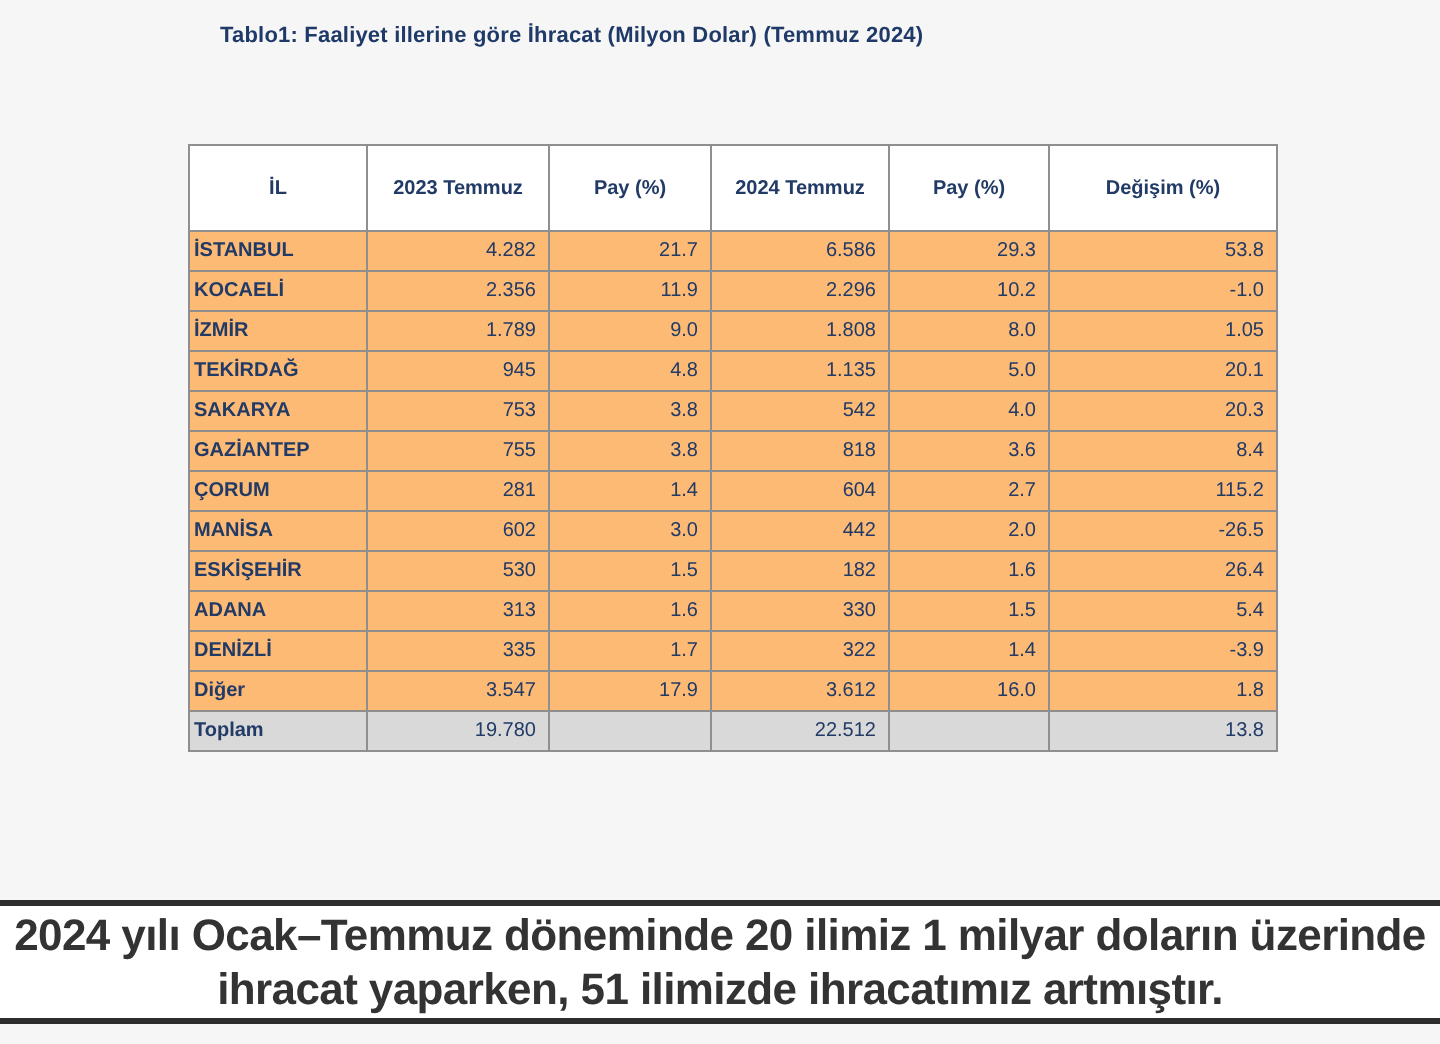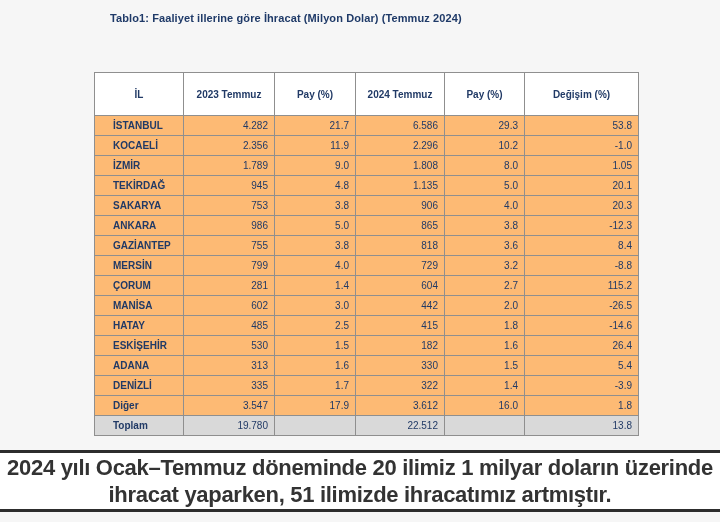--- a/index.html
+++ b/index.html
@@ -28,21 +28,21 @@
   table.data-table th, table.data-table td{
     border:1px solid #8f8f8f;
     font-size:10px;color:#213a66;
     overflow:hidden;white-space:nowrap;
   }
   table.data-table thead th{
     height:40px;font-weight:bold;text-align:center;vertical-align:middle;
     background:#ffffff;
   }
   table.data-table tbody td{height:17px;vertical-align:middle;}
-  td.label{font-weight:bold;text-align:left;padding-left:18px;}
+  td.label{font-weight:bold;text-align:left;padding-left:2px;}
   td.num{text-align:right;padding-right:6px;font-weight:normal;}
   tr.total td{background:#d9d9d9;}
   .banner{
     position:absolute;left:-30px;top:450px;width:780px;height:62px;
     box-sizing:border-box;background:#ffffff;
     border:3px solid #2d2d2d;border-radius:8px;
     display:flex;flex-direction:column;justify-content:center;align-items:center;
   }
   .banner-line{
     font-size:22px;font-weight:bold;color:#333333;
@@ -106,71 +106,47 @@
           <td class="num">945</td>
           <td class="num">4.8</td>
           <td class="num">1.135</td>
           <td class="num">5.0</td>
           <td class="num">20.1</td>
         </tr>
         <tr>
           <td class="label">SAKARYA</td>
           <td class="num">753</td>
           <td class="num">3.8</td>
-          <td class="num">906</td>
+          <td class="num">542</td>
           <td class="num">4.0</td>
           <td class="num">20.3</td>
-        </tr>
-        <tr>
-          <td class="label">ANKARA</td>
-          <td class="num">986</td>
-          <td class="num">5.0</td>
-          <td class="num">865</td>
-          <td class="num">3.8</td>
-          <td class="num">-12.3</td>
         </tr>
         <tr>
           <td class="label">GAZİANTEP</td>
           <td class="num">755</td>
           <td class="num">3.8</td>
           <td class="num">818</td>
           <td class="num">3.6</td>
           <td class="num">8.4</td>
-        </tr>
-        <tr>
-          <td class="label">MERSİN</td>
-          <td class="num">799</td>
-          <td class="num">4.0</td>
-          <td class="num">729</td>
-          <td class="num">3.2</td>
-          <td class="num">-8.8</td>
         </tr>
         <tr>
           <td class="label">ÇORUM</td>
           <td class="num">281</td>
           <td class="num">1.4</td>
           <td class="num">604</td>
           <td class="num">2.7</td>
           <td class="num">115.2</td>
         </tr>
         <tr>
           <td class="label">MANİSA</td>
           <td class="num">602</td>
           <td class="num">3.0</td>
           <td class="num">442</td>
           <td class="num">2.0</td>
           <td class="num">-26.5</td>
-        </tr>
-        <tr>
-          <td class="label">HATAY</td>
-          <td class="num">485</td>
-          <td class="num">2.5</td>
-          <td class="num">415</td>
-          <td class="num">1.8</td>
-          <td class="num">-14.6</td>
         </tr>
         <tr>
           <td class="label">ESKİŞEHİR</td>
           <td class="num">530</td>
           <td class="num">1.5</td>
           <td class="num">182</td>
           <td class="num">1.6</td>
           <td class="num">26.4</td>
         </tr>
         <tr>

